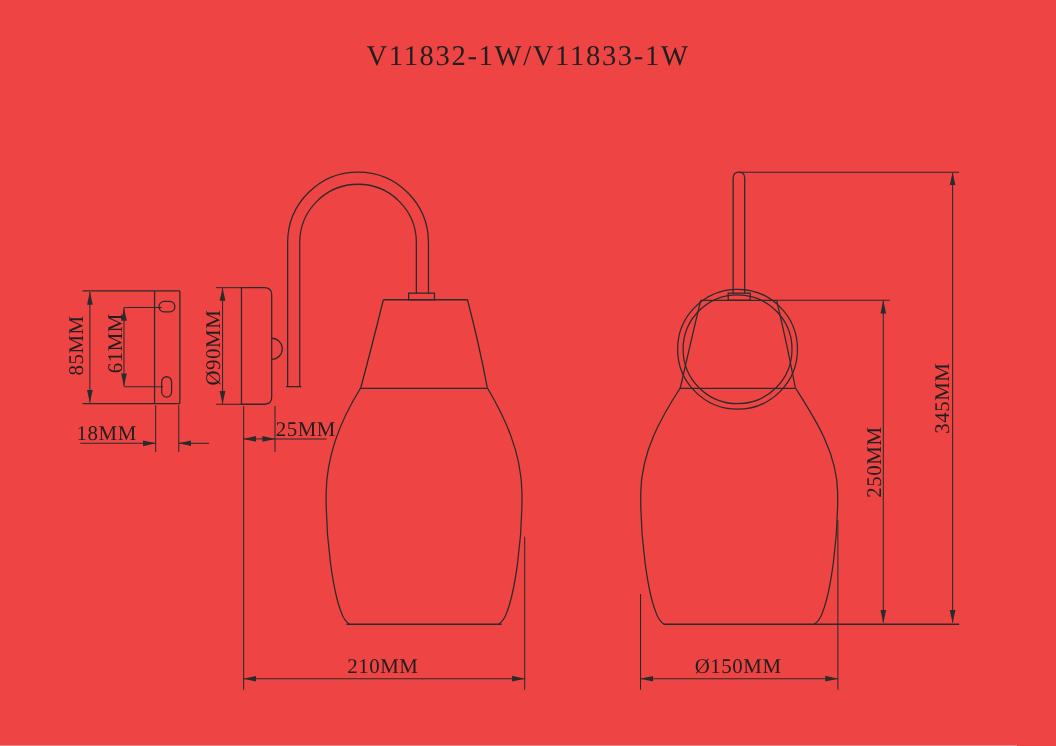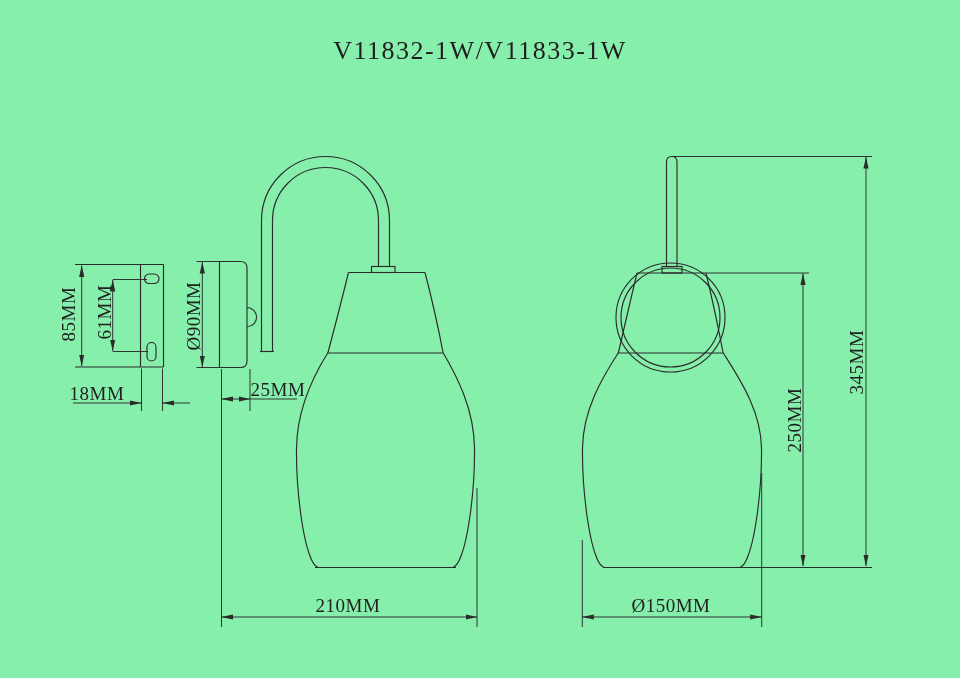--- a/index.html
+++ b/index.html
@@ -1,16 +1,16 @@
 <!DOCTYPE html>
 <html><head>
 <meta charset="utf-8">
 <style>
   html,body{margin:0;padding:0;background:#ffffff;}
-  .page{position:relative;width:960px;height:678px;background:#86efac;overflow:hidden;text-align:center;}
+  .page{position:relative;width:960px;height:678px;background:#ef4444;overflow:hidden;text-align:center;}
   svg{display:block;}
   svg text{font-family:"Liberation Serif","DejaVu Serif",serif;fill:#1f1f1f;}
   .t-title{font-size:26px;letter-spacing:1.5px;}
   .t-dim{font-size:19px;letter-spacing:0.5px;}
   .ol{fill:none;stroke:#2b2b2b;stroke-width:1.15;}
   .dl{fill:none;stroke:#2b2b2b;stroke-width:0.95;}
 </style>
 </head>
 <body>
 

